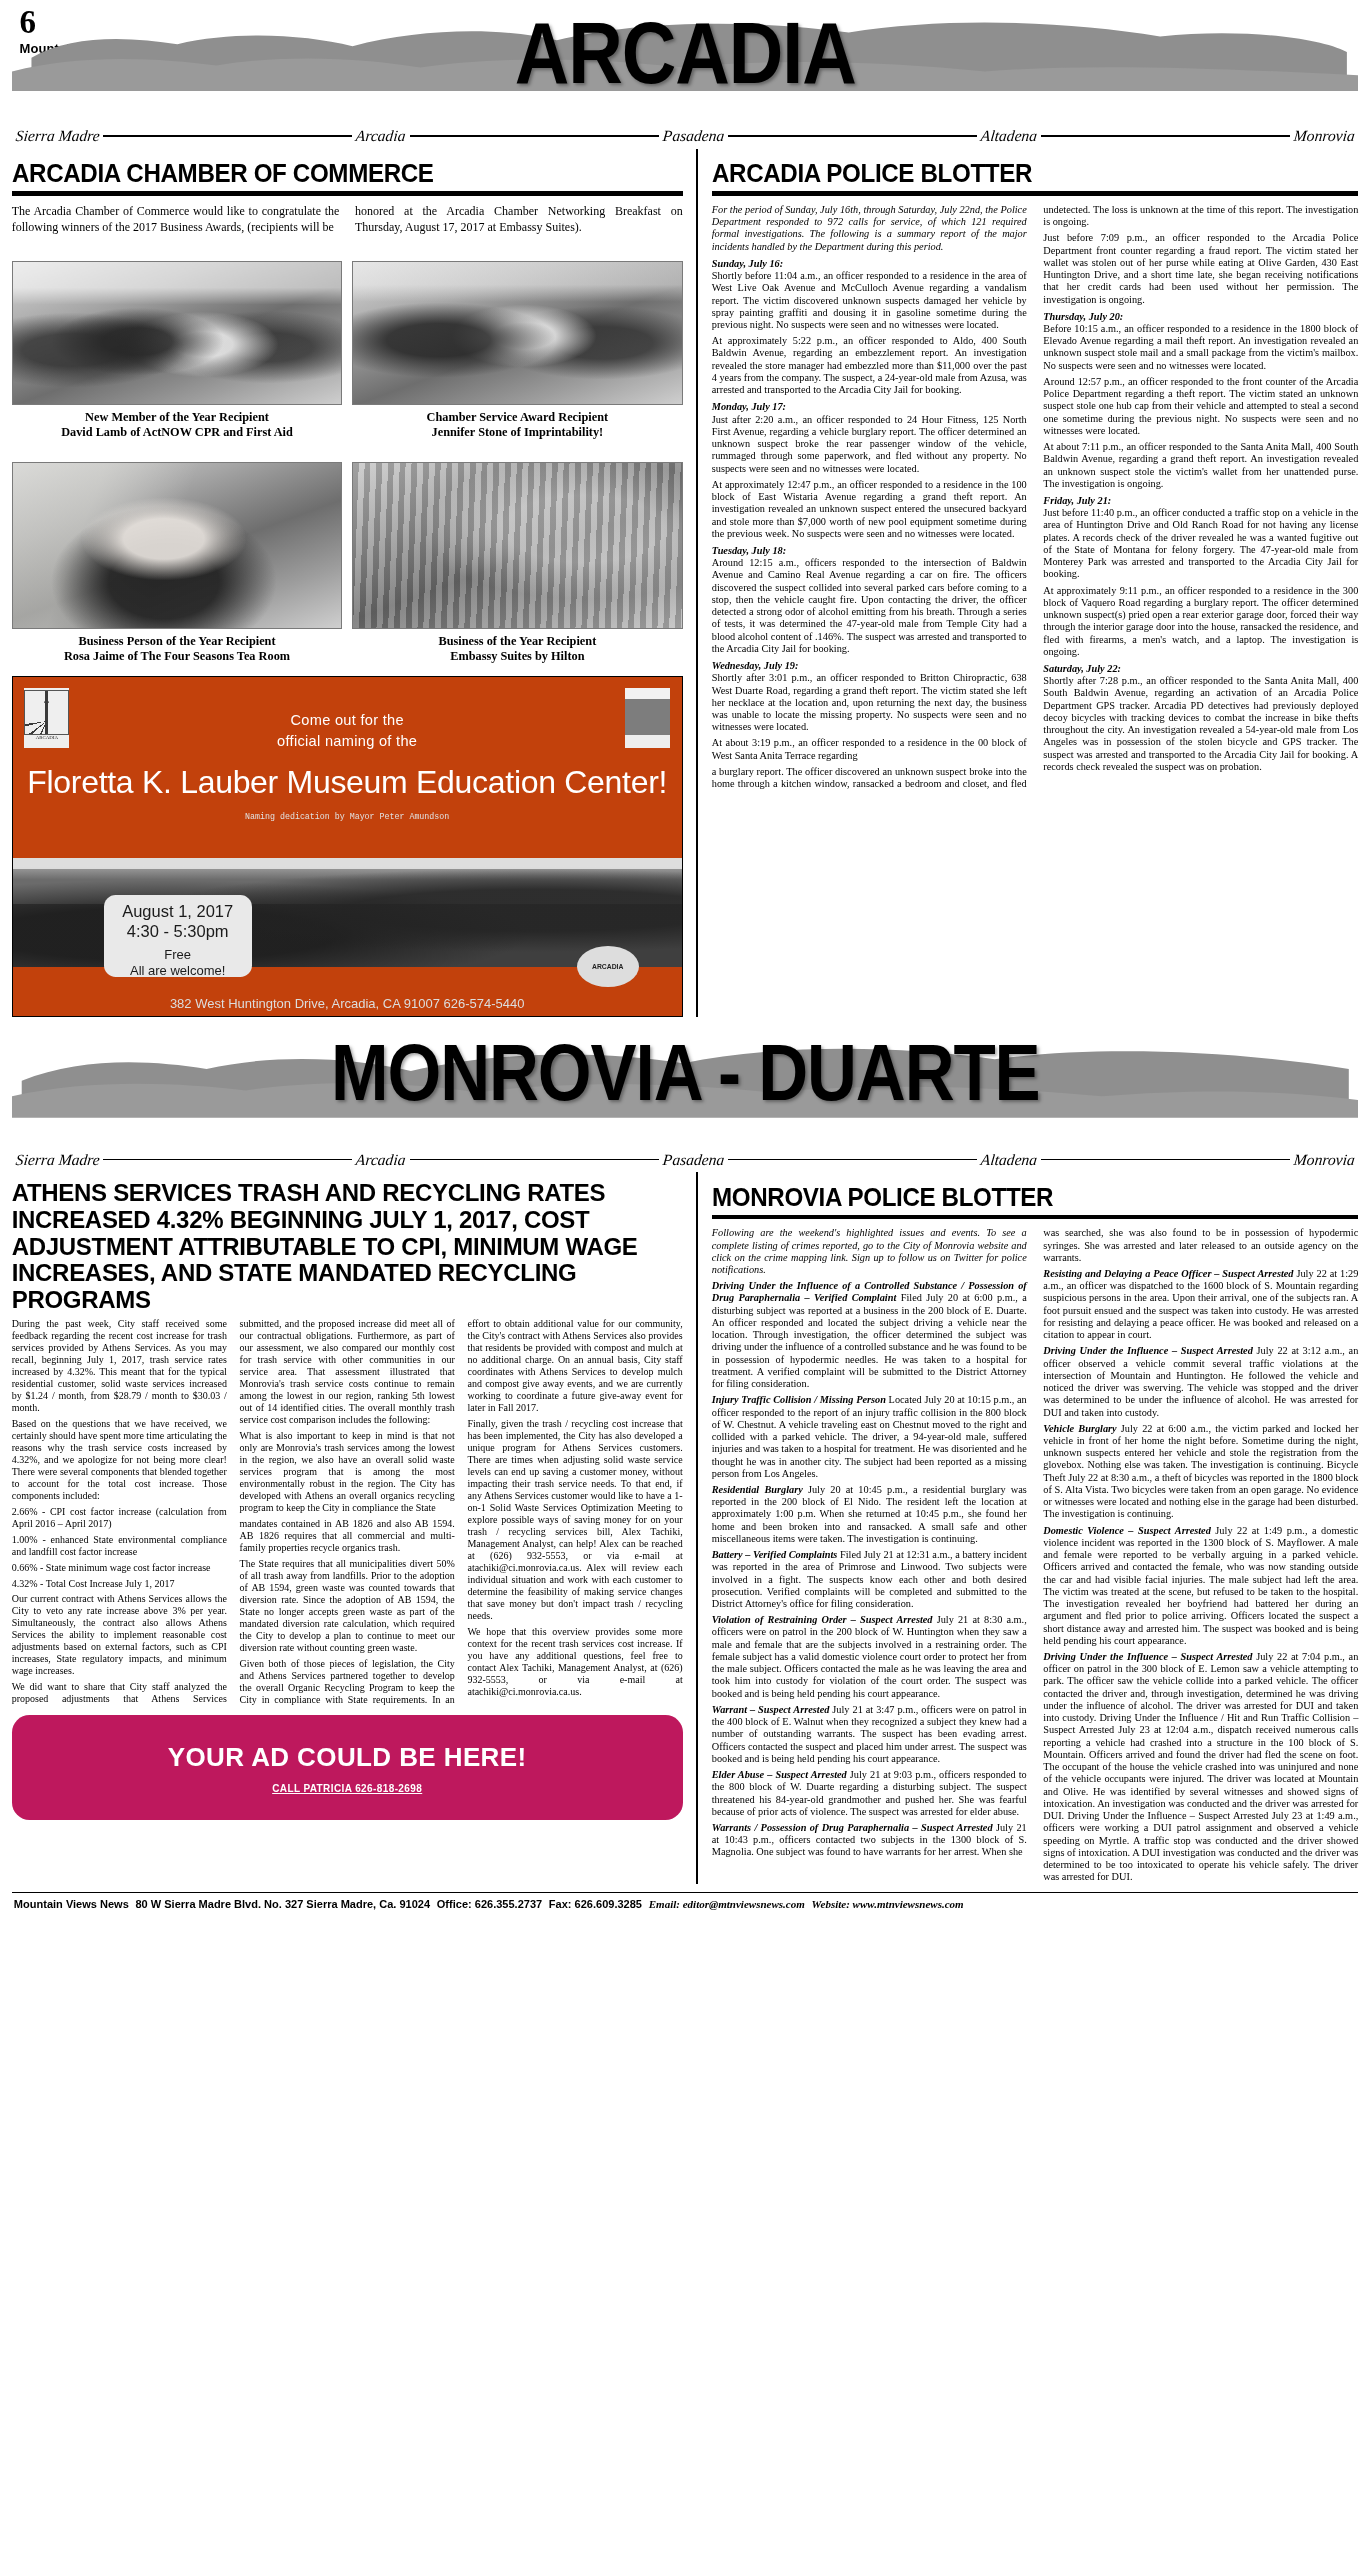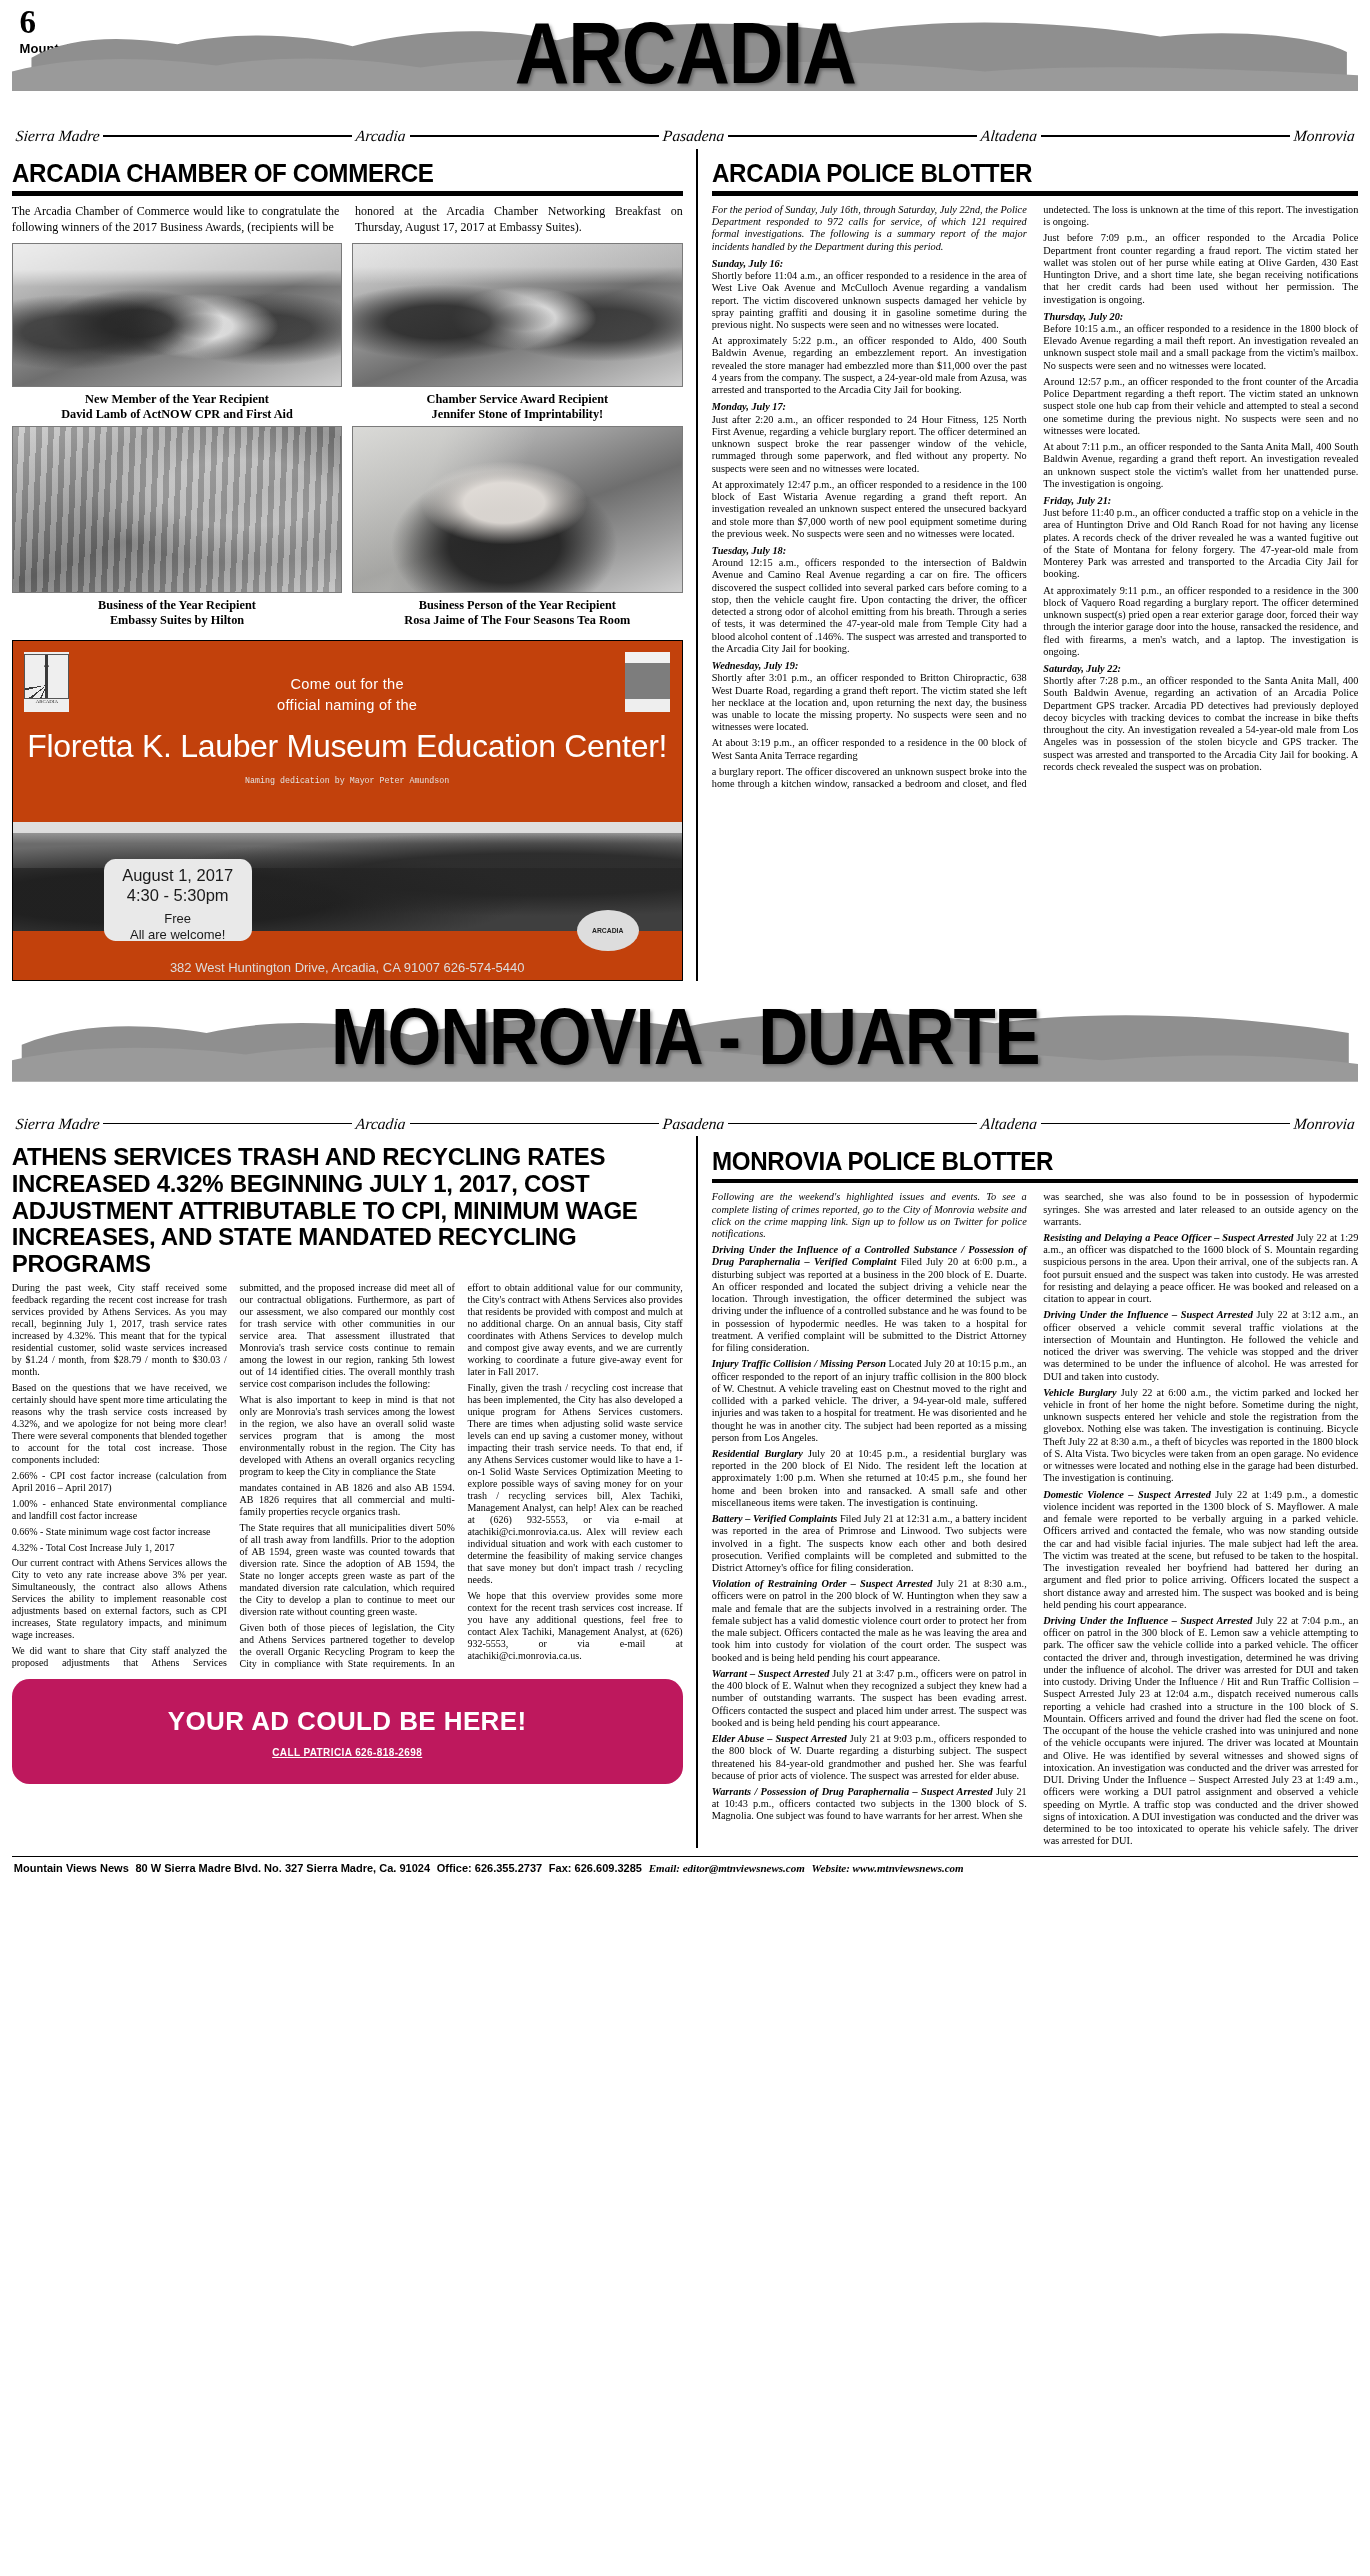--- a/index.html
+++ b/index.html
@@ -97,21 +97,21 @@
     column-count:2; column-gap:16.5px;
     font-size:10.3px; line-height:1.19;
     text-align:justify; hyphens:auto;
   }
   .blotter p { margin:0 0 3.9px 0; }
   .blotter .ital, .body3 .ital { font-style:italic; }
   .blotter .bi { font-weight:bold; font-style:italic; }
   .blotter .day { font-weight:bold; font-style:italic; display:block; margin-top:4.9px;}
 
   
-  .photo-grid { display:flex; gap:9.7px; margin-top:5px; }
+  .photo-grid { display:flex; gap:9.7px; margin-top:23px; }
   .photo-cell { width:331px; }
   .ph {
     width:100%; height:144px;
     background:
       linear-gradient(160deg,#d8d8d8 0%,#a7a7a7 28%,#6e6e6e 55%,#9d9d9d 78%,#cfcfcf 100%),
       #9a9a9a;
     border:1px solid #7a7a7a;
     position:relative; overflow:hidden;
   }
   .ph::before{
@@ -321,31 +321,31 @@
           <div class="ph p2"></div>
           <div class="cap">
             <div>Chamber Service Award Recipient</div>
             <div>Jennifer Stone of Imprintability!</div>
           </div>
         </div>
       </div>
 
       <div class="photo-grid">
         <div class="photo-cell">
+          <div class="ph p3"></div>
+          <div class="cap">
+            <div>Business Person of the Year Recipient</div>
+            <div>Rosa Jaime of The Four Seasons Tea Room</div>
+          </div>
+        </div>
+        <div class="photo-cell">
           <div class="ph p4"></div>
           <div class="cap">
             <div>Business of the Year Recipient</div>
             <div>Embassy Suites by Hilton</div>
-          </div>
-        </div>
-        <div class="photo-cell">
-          <div class="ph p3"></div>
-          <div class="cap">
-            <div>Business Person of the Year Recipient</div>
-            <div>Rosa Jaime of The Four Seasons Tea Room</div>
           </div>
         </div>
       </div>
 
       <div class="museum-ad">
         <div class="ad-logo-l">
           <div class="tree"></div>
           <span>ARCADIA</span>
         </div>
         <div class="ad-logo-r"></div>

